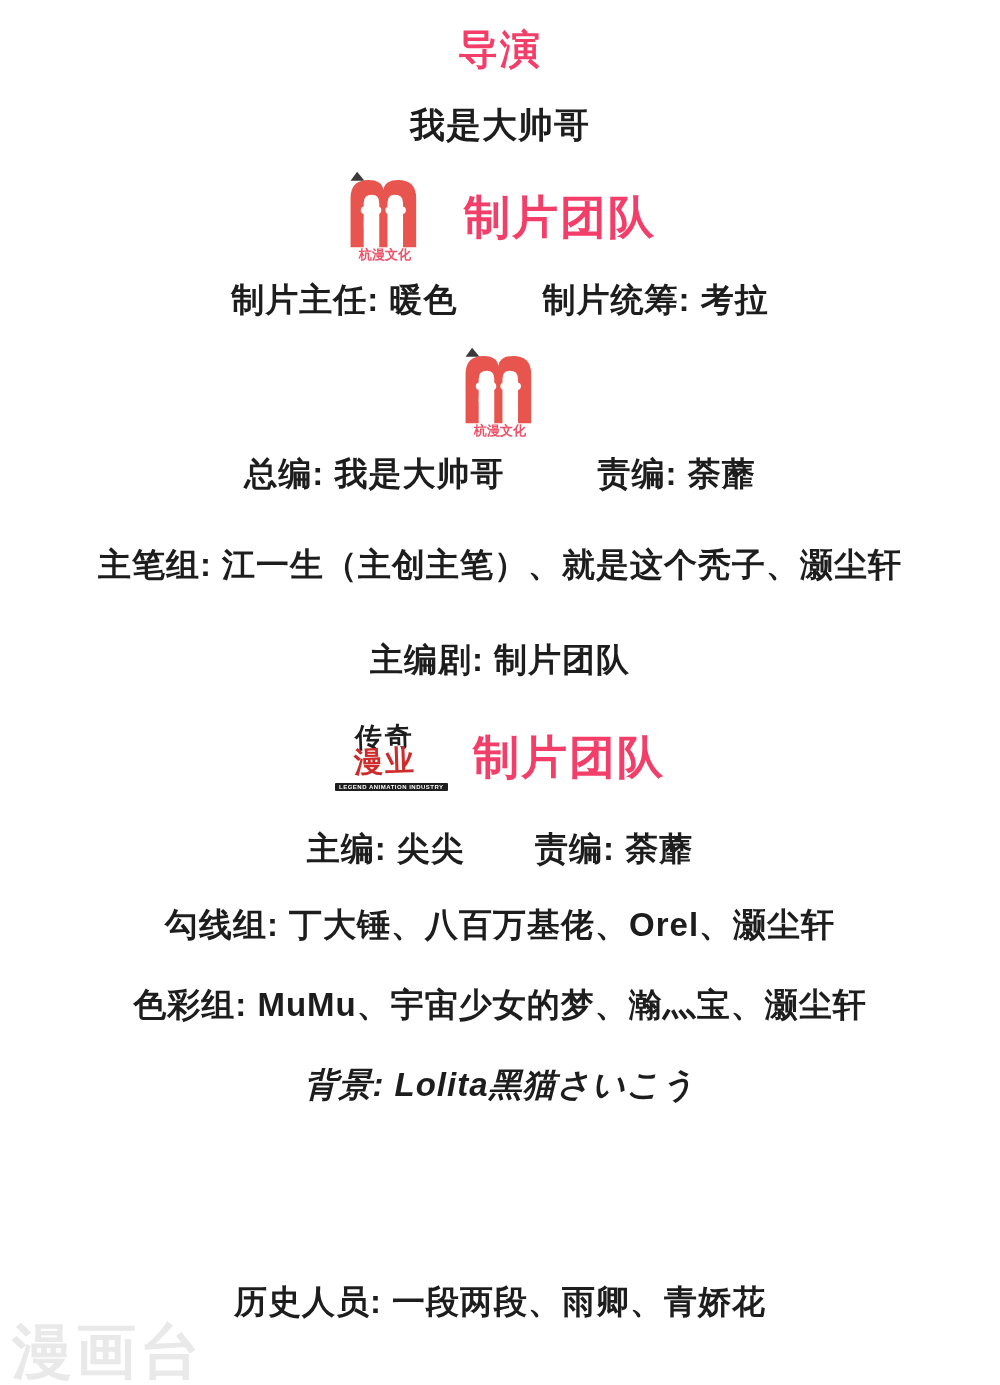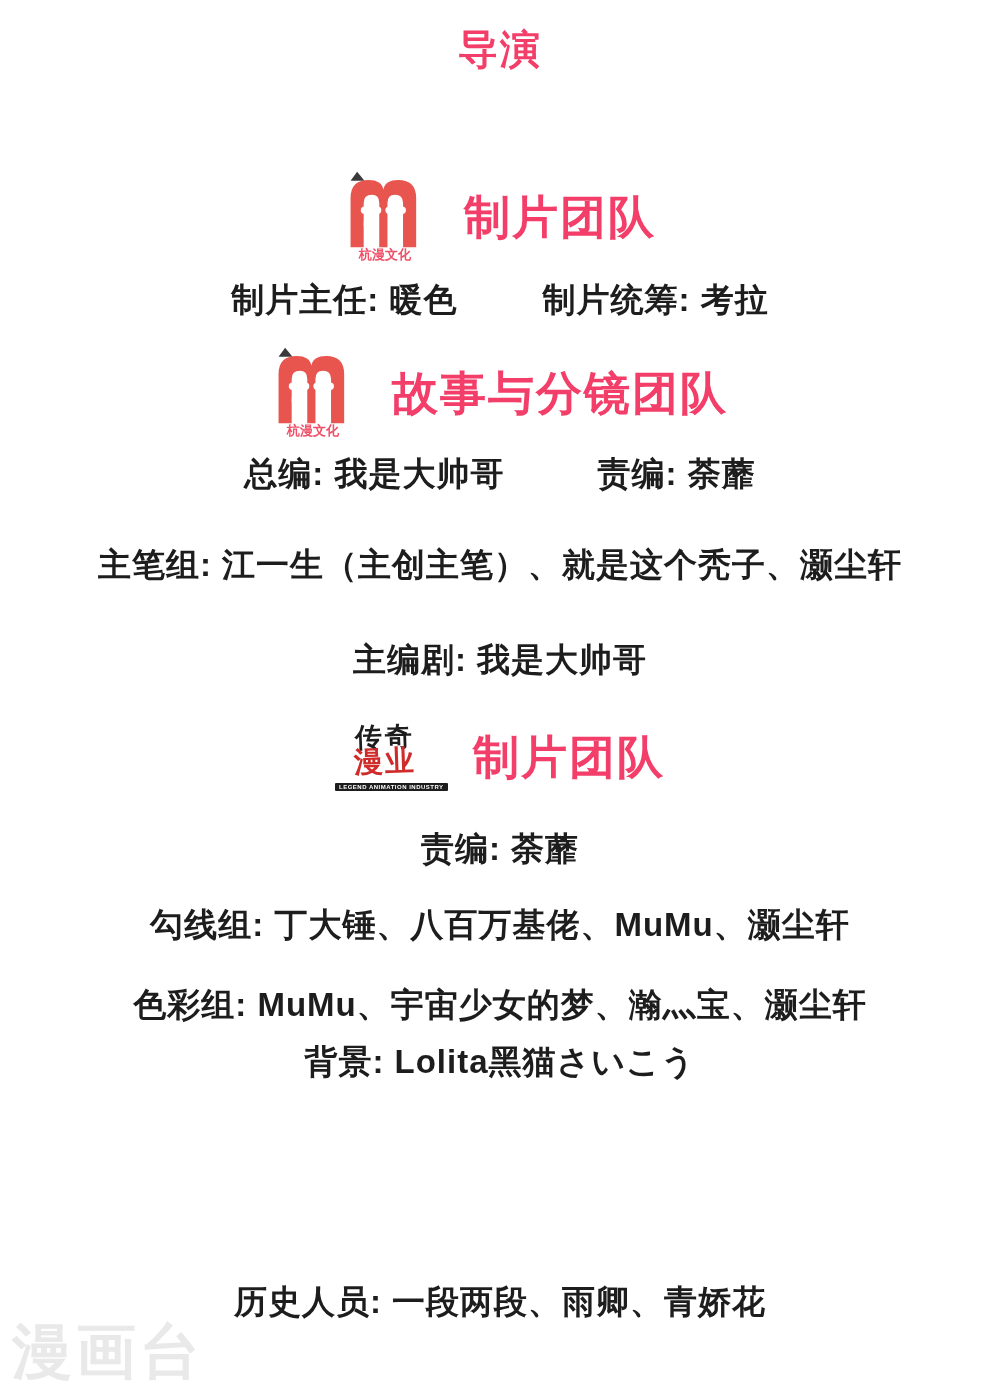--- a/index.html
+++ b/index.html
@@ -31,20 +31,21 @@
     position:absolute;left:12px;top:1312px;
     font-size:60px;color:#e9e9e9;letter-spacing:4px;font-weight:bold;
   }
 </style>
 </head>
 <body>
 
 <div class="page">
 
   <div class="row heading h-small" style="top:22px;">导演</div>
+  <div class="row body-line" style="top:102px;font-size:35px;">我是大帅哥</div>
 
   <div class="row logo-row" style="top:170px;">
     <span class="hm-logo">
       <svg viewBox="0 0 100 112" width="82" height="92">
         <polygon points="16,2 25,13 8,13" fill="#3a3a3a"></polygon>
         <path fill="#e8544e" d="M8,94 L8,34 Q8,12 30,12 Q46,12 48,24 Q50,12 66,12 Q88,12 88,34 L88,94 L72,94 L72,40 Q72,30 62,30 Q53,30 53,40 L53,94 L43,94 L43,40 Q43,30 34,30 Q24,30 24,40 L24,94 Z"></path>
         <g fill="#ffffff">
           <circle cx="25" cy="49" r="4.5"></circle>
             <circle cx="33" cy="44" r="4.5"></circle>
             <circle cx="41" cy="49" r="4.5"></circle>
@@ -75,41 +76,41 @@
             <circle cx="41" cy="49" r="4.5"></circle>
           <ellipse cx="33" cy="66" rx="9" ry="14"></ellipse>
           <circle cx="55" cy="49" r="4.5"></circle>
             <circle cx="63" cy="44" r="4.5"></circle>
             <circle cx="71" cy="49" r="4.5"></circle>
           <ellipse cx="63" cy="66" rx="9" ry="14"></ellipse>
         </g>
         <text x="50" y="108" font-size="16" font-weight="bold" fill="#ef5168" text-anchor="middle">杭漫文化</text>
       </svg>
     </span>
-    <span class="heading h-big">故事与分镜团队</span>
   </div>
   <div class="row body-line duo" style="top:452px;gap:93px;">
     <span>总编: 我是大帅哥</span>
     <span>责编: 荼蘼</span>
   </div>
   <div class="row body-line" style="top:543px;">主笔组: 江一生（主创主笔）、就是这个秃子、灏尘轩</div>
-  <div class="row body-line" style="top:638px;">主编剧: 我是大帅哥</div>
+  <div class="row body-line" style="top:638px;">主编剧: 制片团队</div>
 
   <div class="row logo-row" style="top:724px;">
     <span class="lg-logo">
       <div class="lg-line1">传奇</div>
       <div class="lg-line2">漫业</div>
       <div class="lg-banner">LEGEND ANIMATION INDUSTRY</div>
     </span>
     <span class="heading h-big">制片团队</span>
   </div>
   <div class="row body-line duo" style="top:827px;gap:70px;">
+    <span>主编: 尖尖</span>
     <span>责编: 荼蘼</span>
   </div>
-  <div class="row body-line" style="top:903px;">勾线组: 丁大锤、八百万基佬、MuMu、灏尘轩</div>
+  <div class="row body-line" style="top:903px;">勾线组: 丁大锤、八百万基佬、Orel、灏尘轩</div>
   <div class="row body-line" style="top:983px;">色彩组: MuMu、宇宙少女的梦、瀚灬宝、灏尘轩</div>
-  <div class="row body-line" style="top:1040px;">背景: Lolita黑猫さいこう</div>
+  <div class="row body-line" style="top:1063px;font-style:italic;">背景: Lolita黑猫さいこう</div>
 
   <div class="row body-line" style="top:1280px;">历史人员: 一段两段、雨卿、青娇花</div>
 
   <div class="watermark">漫画台</div>
 
 </div>
 
 </body></html>

